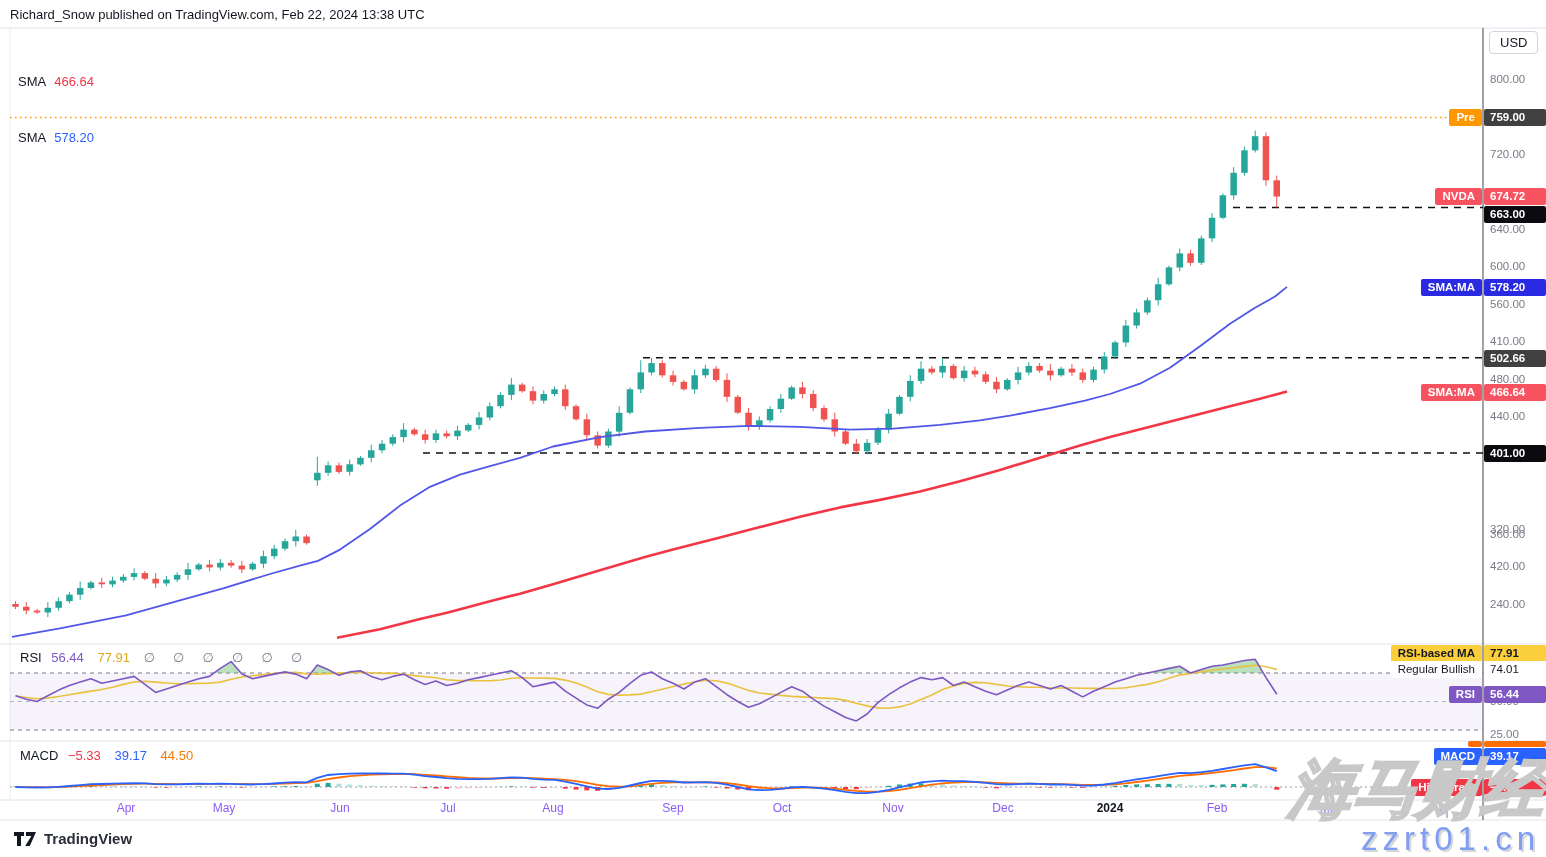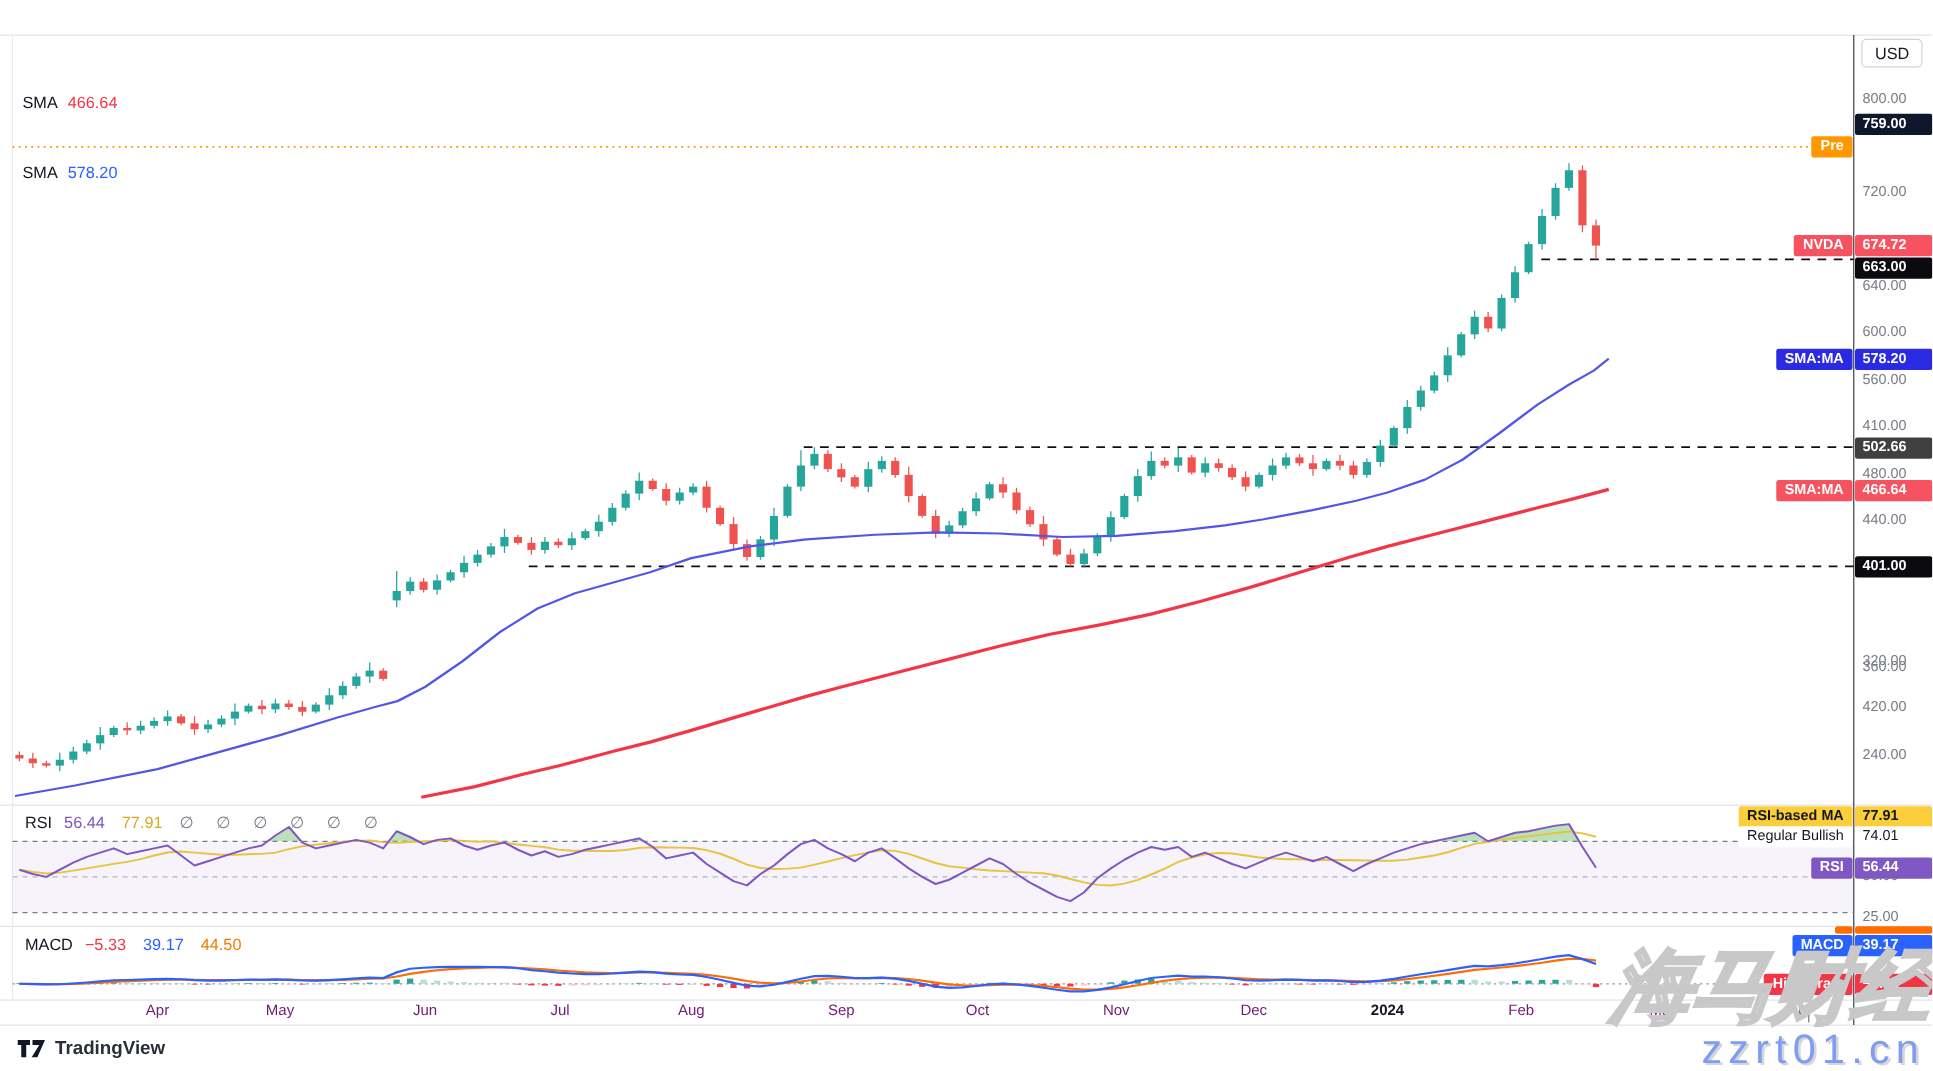--- a/index.html
+++ b/index.html
@@ -17,21 +17,21 @@
            padding:3px 10px;font-size:13px;color:#131722;background:#fff;}
   .tick{position:absolute;left:1490px;font-size:11.5px;color:#787b86;z-index:3;height:15px;line-height:15px;}
   .float-lab{position:absolute;right:64px;height:17px;line-height:17px;padding:0 7px;border-radius:2px;
              color:#fff;font-size:11.5px;font-weight:700;z-index:6;white-space:nowrap;}
   .ax-val{position:absolute;left:1484px;width:62px;height:17px;line-height:17px;padding-left:6px;border-radius:2px;
           color:#fff;font-size:11.5px;font-weight:700;z-index:6;}
   .plain{color:#131722;background:#fff;font-weight:400;}
   .rsi-legend{position:absolute;left:20px;top:650px;z-index:5;font-size:13px;}
   .macd-legend{position:absolute;left:20px;top:748px;z-index:5;font-size:13px;}
   .empties{color:#787b86;letter-spacing:7px;margin-left:10px;font-family:"DejaVu Sans",sans-serif;}
-  .month{position:absolute;top:801px;transform:translateX(-50%);font-size:12px;color:#701a75;z-index:3;}
+  .month{position:absolute;top:801px;transform:translateX(-50%);font-size:12px;color:#8b5cf6;z-index:3;}
   .month.bold{color:#131722;font-weight:700;}
   .footer{position:absolute;left:14px;top:830px;display:flex;align-items:center;gap:7px;z-index:5;}
   .footer .brand{font-size:15px;font-weight:600;color:#2a2e39;}
   .wm-cjk{position:absolute;left:1290px;top:746px;z-index:50;font-size:64px;font-weight:700;font-style:italic;
           white-space:nowrap;color:transparent;-webkit-text-stroke:2.5px #c8c8c8;transform:skewX(-6deg);
           pointer-events:none;}
   .wm-url{position:absolute;right:6px;top:820px;z-index:51;font-size:33px;font-weight:400;color:#7f9df2;
           letter-spacing:5px;text-shadow:2px 2px 0 #d6d6d6;pointer-events:none;}
   .hit{position:absolute;z-index:2;}
 </style>
@@ -437,34 +437,35 @@
         <rect x="1263.5" y="787.0" width="5" height="0.6" fill="#fccbcd"></rect>
         <rect x="1274.3" y="787.0" width="5" height="2.7" fill="#f23645"></rect>
         <polyline fill="none" stroke="#ff6d00" stroke-width="1.8" points="15.5,787.0 26.3,787.1 37.1,787.2 47.8,787.3 58.6,787.1 69.4,786.7 80.2,786.2 91.0,785.5 101.7,785.0 112.5,784.6 123.3,784.2 134.1,783.8 144.9,783.7 155.6,783.8 166.4,784.0 177.2,784.1 188.0,784.1 198.8,784.0 209.5,783.9 220.3,783.8 231.1,783.8 241.9,784.0 252.7,784.2 263.4,784.1 274.2,783.9 285.0,783.5 295.8,783.0 306.6,782.8 317.3,781.2 328.1,779.1 338.9,777.5 349.7,776.2 360.5,775.3 371.2,774.7 382.0,774.3 392.8,774.0 403.6,773.9 414.4,774.2 425.1,774.8 435.9,775.5 446.7,776.4 457.5,777.2 468.3,777.9 479.0,778.3 489.8,778.5 500.6,778.3 511.4,778.0 522.2,777.9 532.9,778.2 543.7,778.7 554.5,779.1 565.3,779.9 576.1,781.2 586.8,782.9 597.6,784.8 608.4,786.2 619.2,786.7 630.0,786.3 640.7,785.2 651.5,783.8 662.3,782.8 673.1,782.3 683.9,782.4 694.6,782.4 705.4,782.3 716.2,782.5 727.0,783.2 737.8,784.5 748.5,786.1 759.3,787.5 770.1,788.3 780.9,788.5 791.7,788.1 802.4,787.7 813.2,787.6 824.0,788.0 834.8,788.7 845.6,789.8 856.3,790.9 867.1,791.6 877.9,791.7 888.7,791.1 899.5,789.9 910.2,788.2 921.0,786.3 931.8,784.6 942.6,783.3 953.4,782.6 964.1,782.1 974.9,782.0 985.7,782.3 996.5,782.9 1007.3,783.4 1018.0,783.7 1028.8,783.7 1039.6,783.8 1050.4,784.0 1061.2,784.2 1071.9,784.4 1082.7,784.8 1093.5,785.0 1104.3,784.9 1115.1,784.3 1125.8,783.3 1136.6,782.0 1147.4,780.6 1158.2,779.1 1169.0,777.5 1179.7,775.9 1190.5,775.0 1201.3,774.0 1212.1,772.9 1222.9,771.6 1233.6,770.2 1244.4,768.5 1255.2,767.1 1266.0,767.1 1276.8,768.5"></polyline>
         <polyline fill="none" stroke="#2962ff" stroke-width="1.8" points="15.5,787.0 26.3,787.3 37.1,787.5 47.8,787.4 58.6,786.8 69.4,786.0 80.2,785.1 91.0,784.2 101.7,784.0 112.5,783.7 123.3,783.3 134.1,783.1 144.9,783.4 155.6,784.1 166.4,784.4 177.2,784.4 188.0,784.0 198.8,783.7 209.5,783.8 220.3,783.6 231.1,783.9 241.9,784.4 252.7,784.5 263.4,784.1 274.2,783.5 285.0,782.7 295.8,782.1 306.6,782.4 317.3,777.9 328.1,775.0 338.9,774.2 349.7,773.7 360.5,773.5 371.2,773.4 382.0,773.5 392.8,773.6 403.6,773.7 414.4,774.6 425.1,776.1 435.9,777.0 446.7,778.1 457.5,778.8 468.3,779.2 479.0,779.2 489.8,778.8 500.6,778.1 511.4,777.3 522.2,777.7 532.9,778.9 543.7,779.6 554.5,779.9 565.3,781.6 576.1,783.8 586.8,786.3 597.6,788.6 608.4,789.0 619.2,787.8 630.0,785.5 640.7,783.0 651.5,780.9 662.3,780.8 673.1,781.4 683.9,782.5 694.6,782.4 705.4,782.1 716.2,782.9 727.0,784.7 737.8,787.0 748.5,789.3 759.3,790.2 770.1,789.9 780.9,788.8 791.7,787.4 802.4,786.9 813.2,787.6 824.0,788.7 834.8,790.2 845.6,791.8 856.3,793.1 867.1,793.1 877.9,791.9 888.7,789.9 899.5,787.4 910.2,784.8 921.0,782.4 931.8,781.4 942.6,780.6 953.4,781.2 964.1,781.2 974.9,781.8 985.7,782.8 996.5,784.2 1007.3,784.5 1018.0,784.2 1028.8,783.7 1039.6,783.9 1050.4,784.5 1061.2,784.4 1071.9,784.8 1082.7,785.6 1093.5,785.5 1104.3,784.5 1115.1,783.1 1125.8,781.2 1136.6,779.4 1147.4,777.8 1158.2,776.1 1169.0,774.3 1179.7,772.8 1190.5,773.1 1201.3,772.1 1212.1,770.8 1222.9,769.0 1233.6,767.2 1244.4,765.3 1255.2,764.1 1266.0,767.3 1276.8,771.2"></polyline>
       </g>
     </svg>
 
   <div class="hit" style="left:1484px;top:28px;width:62px;height:772px;"></div>
   <div class="hit" style="left:10px;top:800px;width:1473px;height:20px;"></div>
 
+  <div class="hdr">Richard_Snow published on TradingView.com, Feb 22, 2024 13:38 UTC</div>
 
   <div class="legend">
     <div class="row">
       <span class="lab">SMA</span><span class="v-red">466.64</span>
     </div>
     <div class="row">
       <span class="lab">SMA</span><span class="v-blue">578.20</span>
     </div>
   </div>
 
   <div class="usd-btn">USD</div>
 
   <div class="float-lab" style="top:109px;background:#ff9800;">Pre</div>
-  <div class="ax-val" style="top:91px;background:#0f172a;">759.00</div>
+  <div class="ax-val" style="top:109px;background:#404040;">759.00</div>
 
   <div class="float-lab" style="top:188px;background:#f7525f;">NVDA</div>
   <div class="ax-val" style="top:188px;background:#f7525f;">674.72</div>
 
   <div class="ax-val" style="top:206px;background:#0a0a0f;">663.00</div>
 
   <div class="float-lab" style="top:279px;background:#2a2ae2;">SMA:MA</div>
   <div class="ax-val" style="top:279px;background:#2a2ae2;">578.20</div>
 
   <div class="ax-val" style="top:350px;background:#404040;">502.66</div>

